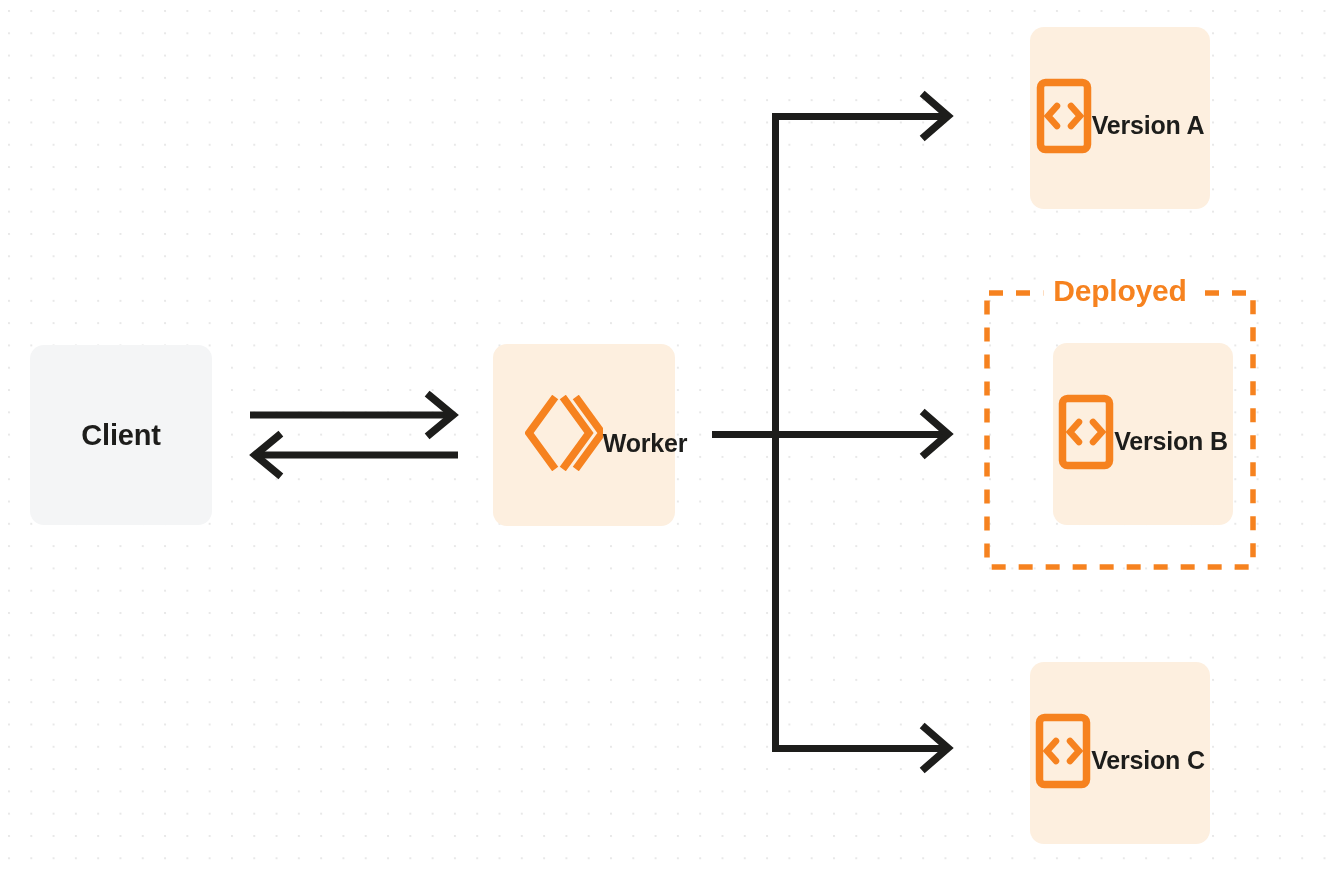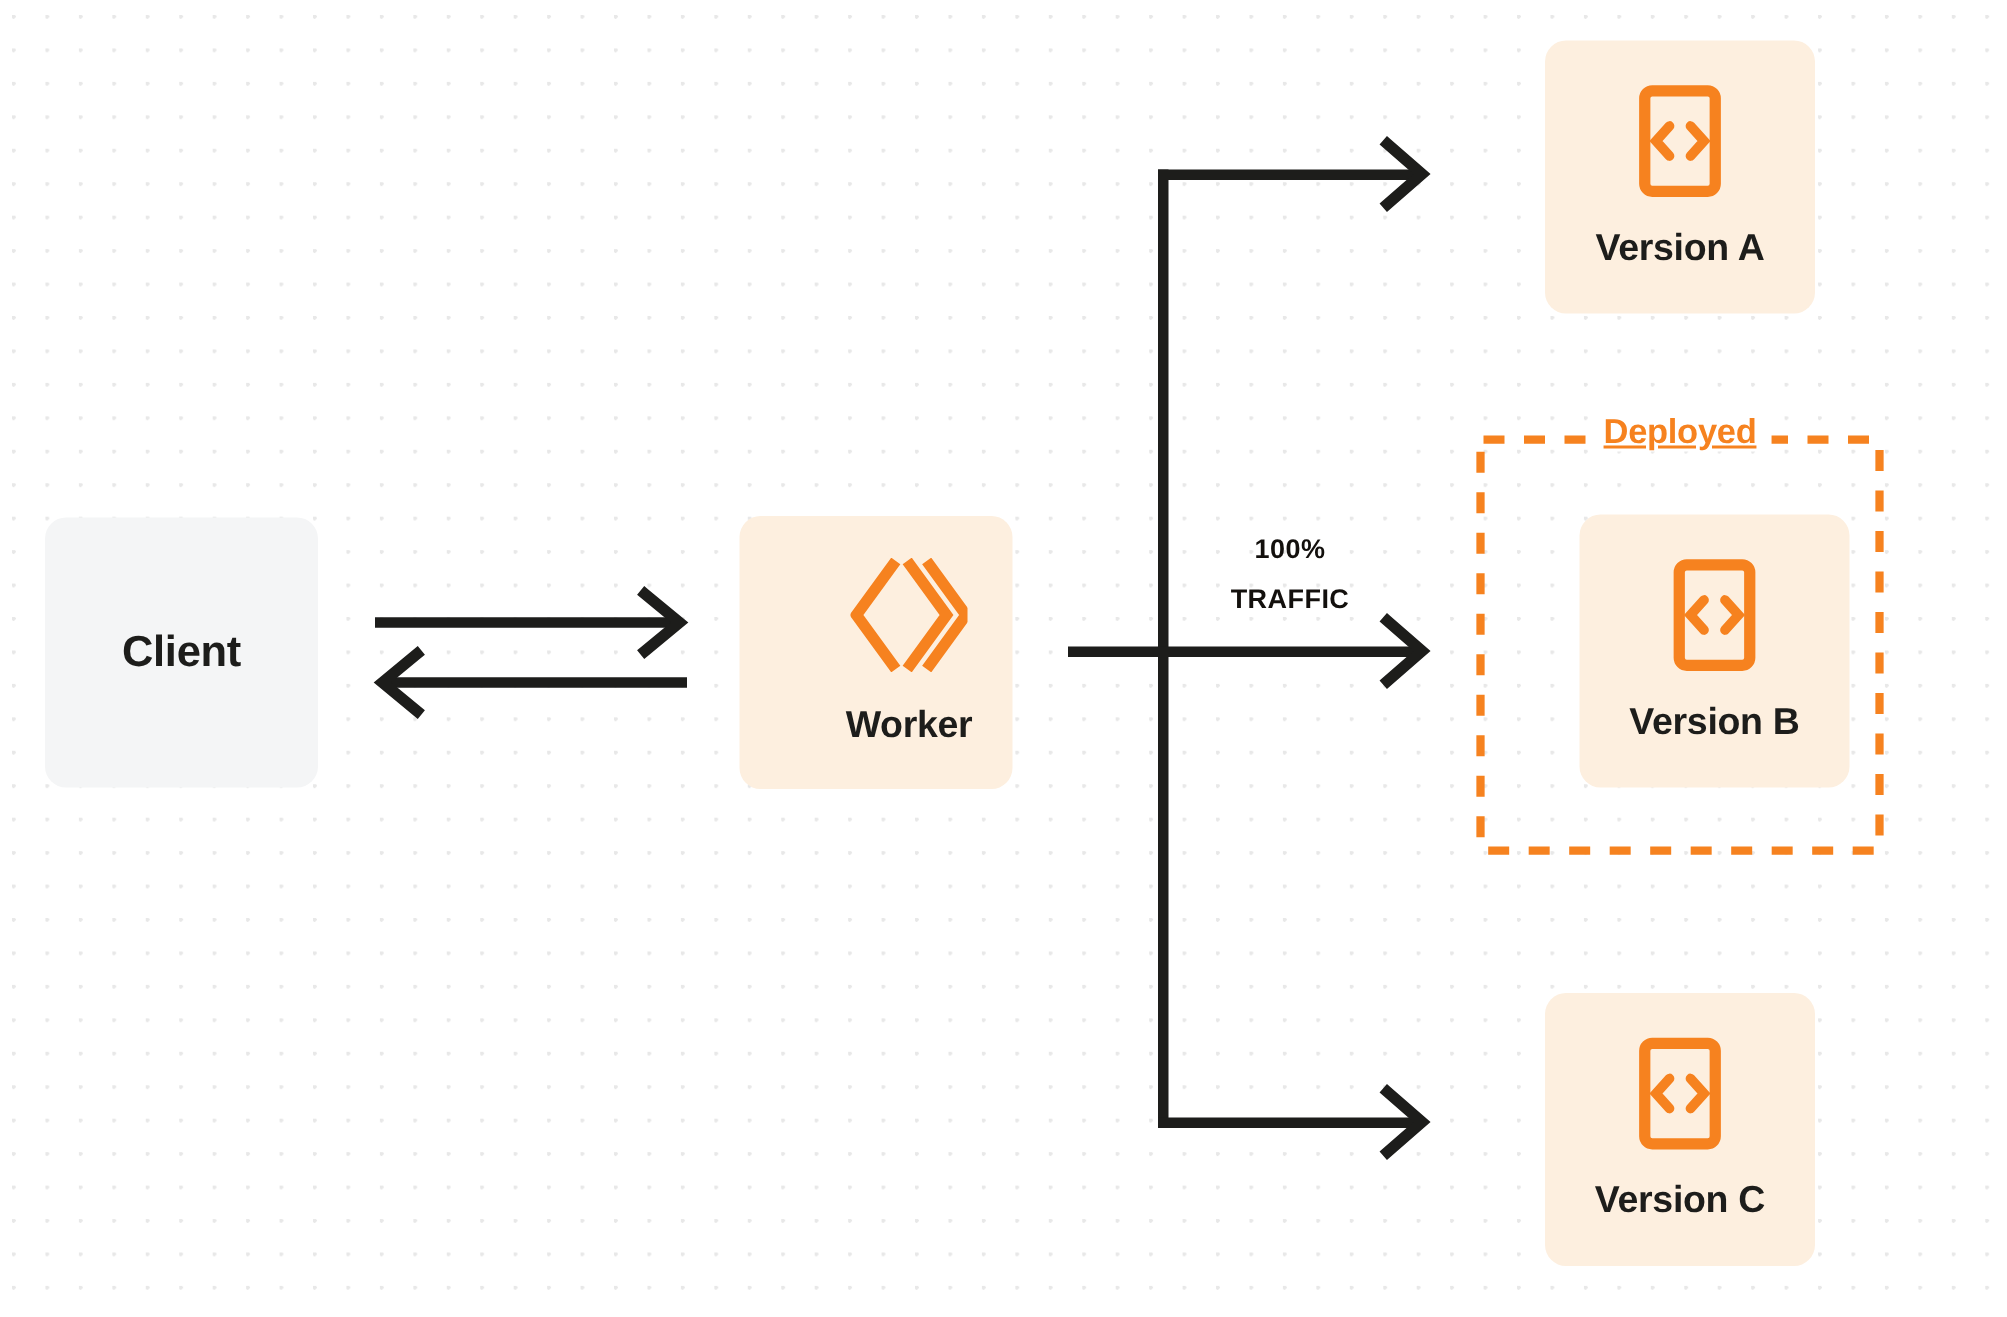--- a/index.html
+++ b/index.html
@@ -19,21 +19,21 @@
     background-image: radial-gradient(circle at 1px 1px, #e8e8e8 1.4px, transparent 1.5px);
     background-size: 22.3px 22.3px;
     background-position: 8px 10px;
   }
 
   
   .node {
     position: absolute;
     border-radius: 14px;
     display: flex;
-    flex-direction: column;
+    flex-direction: row;
     align-items: center;
     justify-content: center;
     box-sizing: border-box;
   }
   .node-label {
     font-weight: bold;
     color: #1d1d1b;
     letter-spacing: -0.2px;
     white-space: nowrap;
   }
@@ -91,25 +91,24 @@
     box-sizing: border-box;
   }
   .deployed-label {
     position: absolute;
     left: 50%;
     top: -16px;
     transform: translateX(-50%);
     background: #ffffff;
     padding: 0 10px;
     color: #f6821f;
-    font-size: 23px;
+    font-size: 30px;
     font-weight: bold;
     white-space: nowrap;
     letter-spacing: -0.2px;
-    text-decoration: underline;
   }
 
   
   #wires {
     position: absolute;
     left: 0; top: 0;
     width: 1338px;
     height: 878px;
     pointer-events: none;
   }
@@ -182,24 +181,20 @@
     <span class="worker-icon">
       <svg width="78" height="76" viewBox="0 0 78 76" xmlns="http://www.w3.org/2000/svg" fill="none" stroke="#f6821f" stroke-width="7.5" stroke-linecap="square" stroke-linejoin="miter">
         <polyline points="28,5 4,38 28,71"></polyline>
         <polyline points="40,5 64,38 40,71"></polyline>
         <polyline points="53,5 77,38 53,71"></polyline>
       </svg>
     </span>
     <div class="node-label">Worker</div>
   </div>
 
-  <div class="traffic-label">
-    <span>100%</span>
-    <span>TRAFFIC</span>
-  </div>
 
   <div class="node version-box version-a">
     <span class="code-icon">
       <svg width="56" height="76" viewBox="0 0 56 76" xmlns="http://www.w3.org/2000/svg">
         <rect x="4.5" y="4.5" width="47" height="67" rx="5" ry="5" fill="none" stroke="#f6821f" stroke-width="7.5"></rect>
         <polyline points="21,28 12,38 21,48" fill="none" stroke="#f6821f" stroke-width="6.5" stroke-linecap="round" stroke-linejoin="miter"></polyline>
         <polyline points="35,28 44,38 35,48" fill="none" stroke="#f6821f" stroke-width="6.5" stroke-linecap="round" stroke-linejoin="miter"></polyline>
       </svg>
     </span>
     <div class="node-label">Version A</div>

